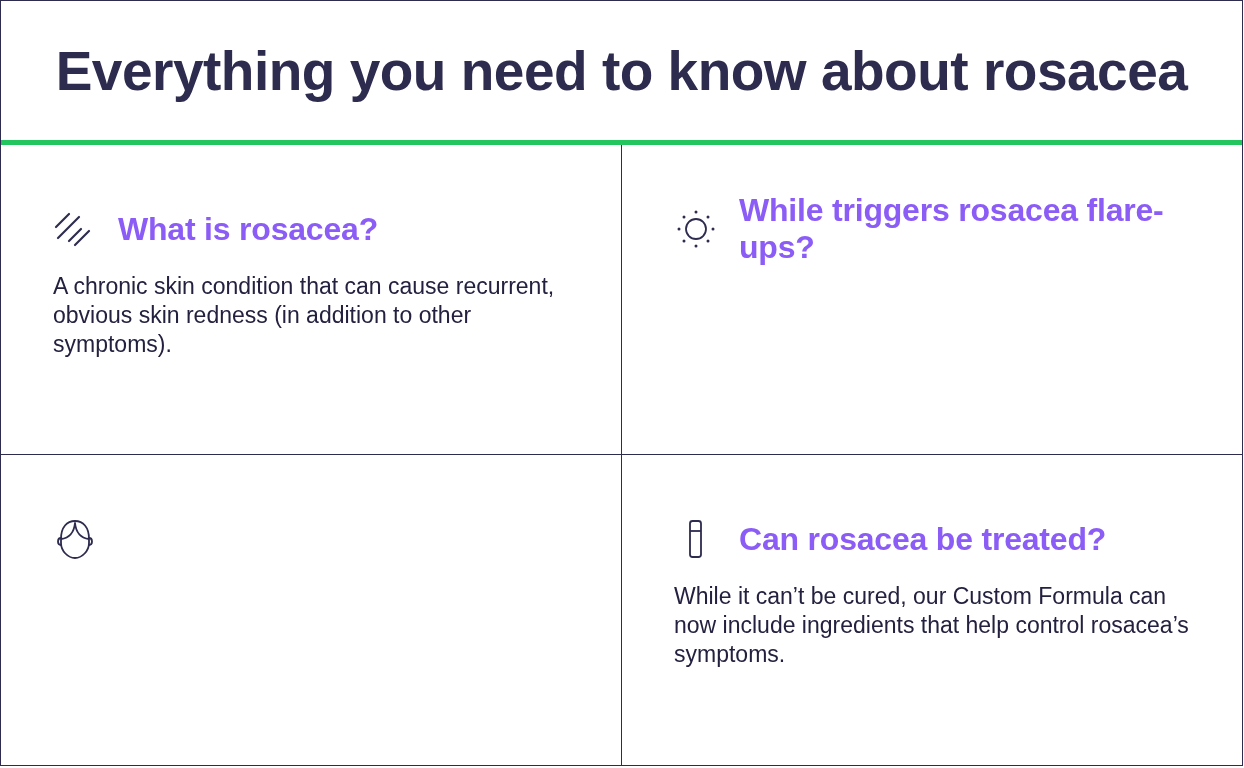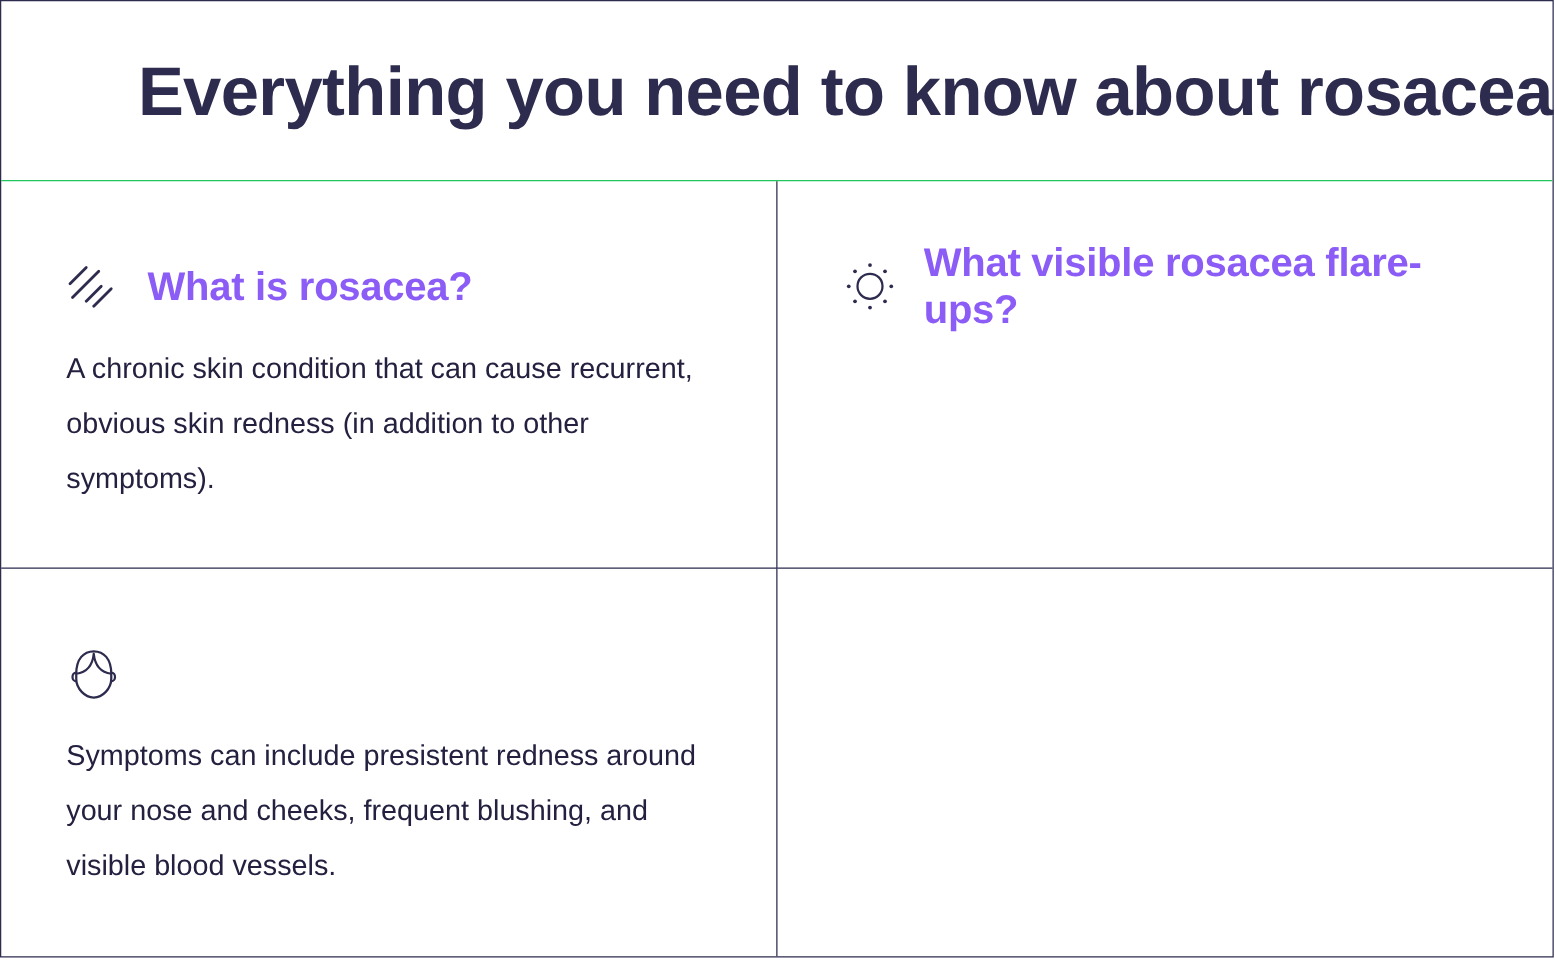--- a/index.html
+++ b/index.html
@@ -15,24 +15,24 @@
       box-sizing: border-box;
       width: 1243px;
       height: 766px;
       border: 1px solid #2d2b4e;
       color: #2d2b4e;
       font-family: "Liberation Sans", sans-serif;
     }
     .header {
       box-sizing: border-box;
       height: 144px;
-      border-bottom: 1px solid #22c55e;
+      border-bottom: 5px solid #22c55e;
       display: flex;
       align-items: center;
-      justify-content: flex-end;
+      justify-content: center;
     }
     .title {
       margin: 0;
       font-size: 55px;
       font-weight: 700;
       letter-spacing: -0.5px;
       color: #2d2b4e;
       white-space: nowrap;
     }
     .grid {
@@ -66,21 +66,21 @@
     .cell-title {
       font-size: 32px;
       font-weight: 700;
       color: #8b5cf6;
       margin: 0;
       letter-spacing: -0.2px;
     }
     .cell-body {
       margin: 0;
       font-size: 23px;
-      line-height: 44px;
+      line-height: 29px;
       color: #23213f;
       max-width: 520px;
     }
   </style>
 </head>
 <body>
 
 <div class="page">
   <div class="header">
     <h1 class="title">Everything you need to know about rosacea</h1>
@@ -113,33 +113,44 @@
               <circle cx="22" cy="39" r="1.5"></circle>
               <circle cx="5" cy="22" r="1.5"></circle>
               <circle cx="39" cy="22" r="1.5"></circle>
               <circle cx="10" cy="10" r="1.5"></circle>
               <circle cx="34" cy="10" r="1.5"></circle>
               <circle cx="10" cy="34" r="1.5"></circle>
               <circle cx="34" cy="34" r="1.5"></circle>
             </g>
           </svg>
         </span>
-        <h2 class="cell-title">What visible rosacea flare-ups?</h2>
+        <h2 class="cell-title">While triggers rosacea flare-ups?</h2>
       </div>
     </div>
 
     <div class="cell left">
       <div class="cell-head">
         <span class="icon">
           <svg width="44" height="44" viewBox="0 0 44 44" fill="none" stroke="#2d2b4e" stroke-width="1.8" stroke-linejoin="round">
             <path d="M8 22 C8 10 14 4 22 4 C30 4 36 10 36 22 L36 26 C36 34 29 41 22 41 C15 41 8 34 8 26 Z"></path>
             <path d="M8 22 C16 21 21 16 22 6 C23 16 28 21 36 22"></path>
             <path d="M8 21 C4 21 4 28 8 28"></path>
             <path d="M36 21 C40 21 40 28 36 28"></path>
           </svg>
         </span>
       </div>
-      <p class="cell-body">Symptoms can include presistent redness around your nose and cheeks, frequent blushing, and visible blood vessels.</p>
     </div>
 
+    <div class="cell">
+      <div class="cell-head">
+        <span class="icon">
+          <svg width="44" height="44" viewBox="0 0 44 44" fill="none" stroke="#2d2b4e" stroke-width="1.8">
+            <rect x="16" y="4" width="11" height="36" rx="2.5"></rect>
+            <line x1="16" y1="14" x2="27" y2="14"></line>
+          </svg>
+        </span>
+        <h2 class="cell-title">Can rosacea be treated?</h2>
+      </div>
+      <p class="cell-body">While it can’t be cured, our Custom Formula can now include ingredients that help control rosacea’s symptoms.</p>
+    </div>
 
   </div>
 </div>
 
 </body></html>

